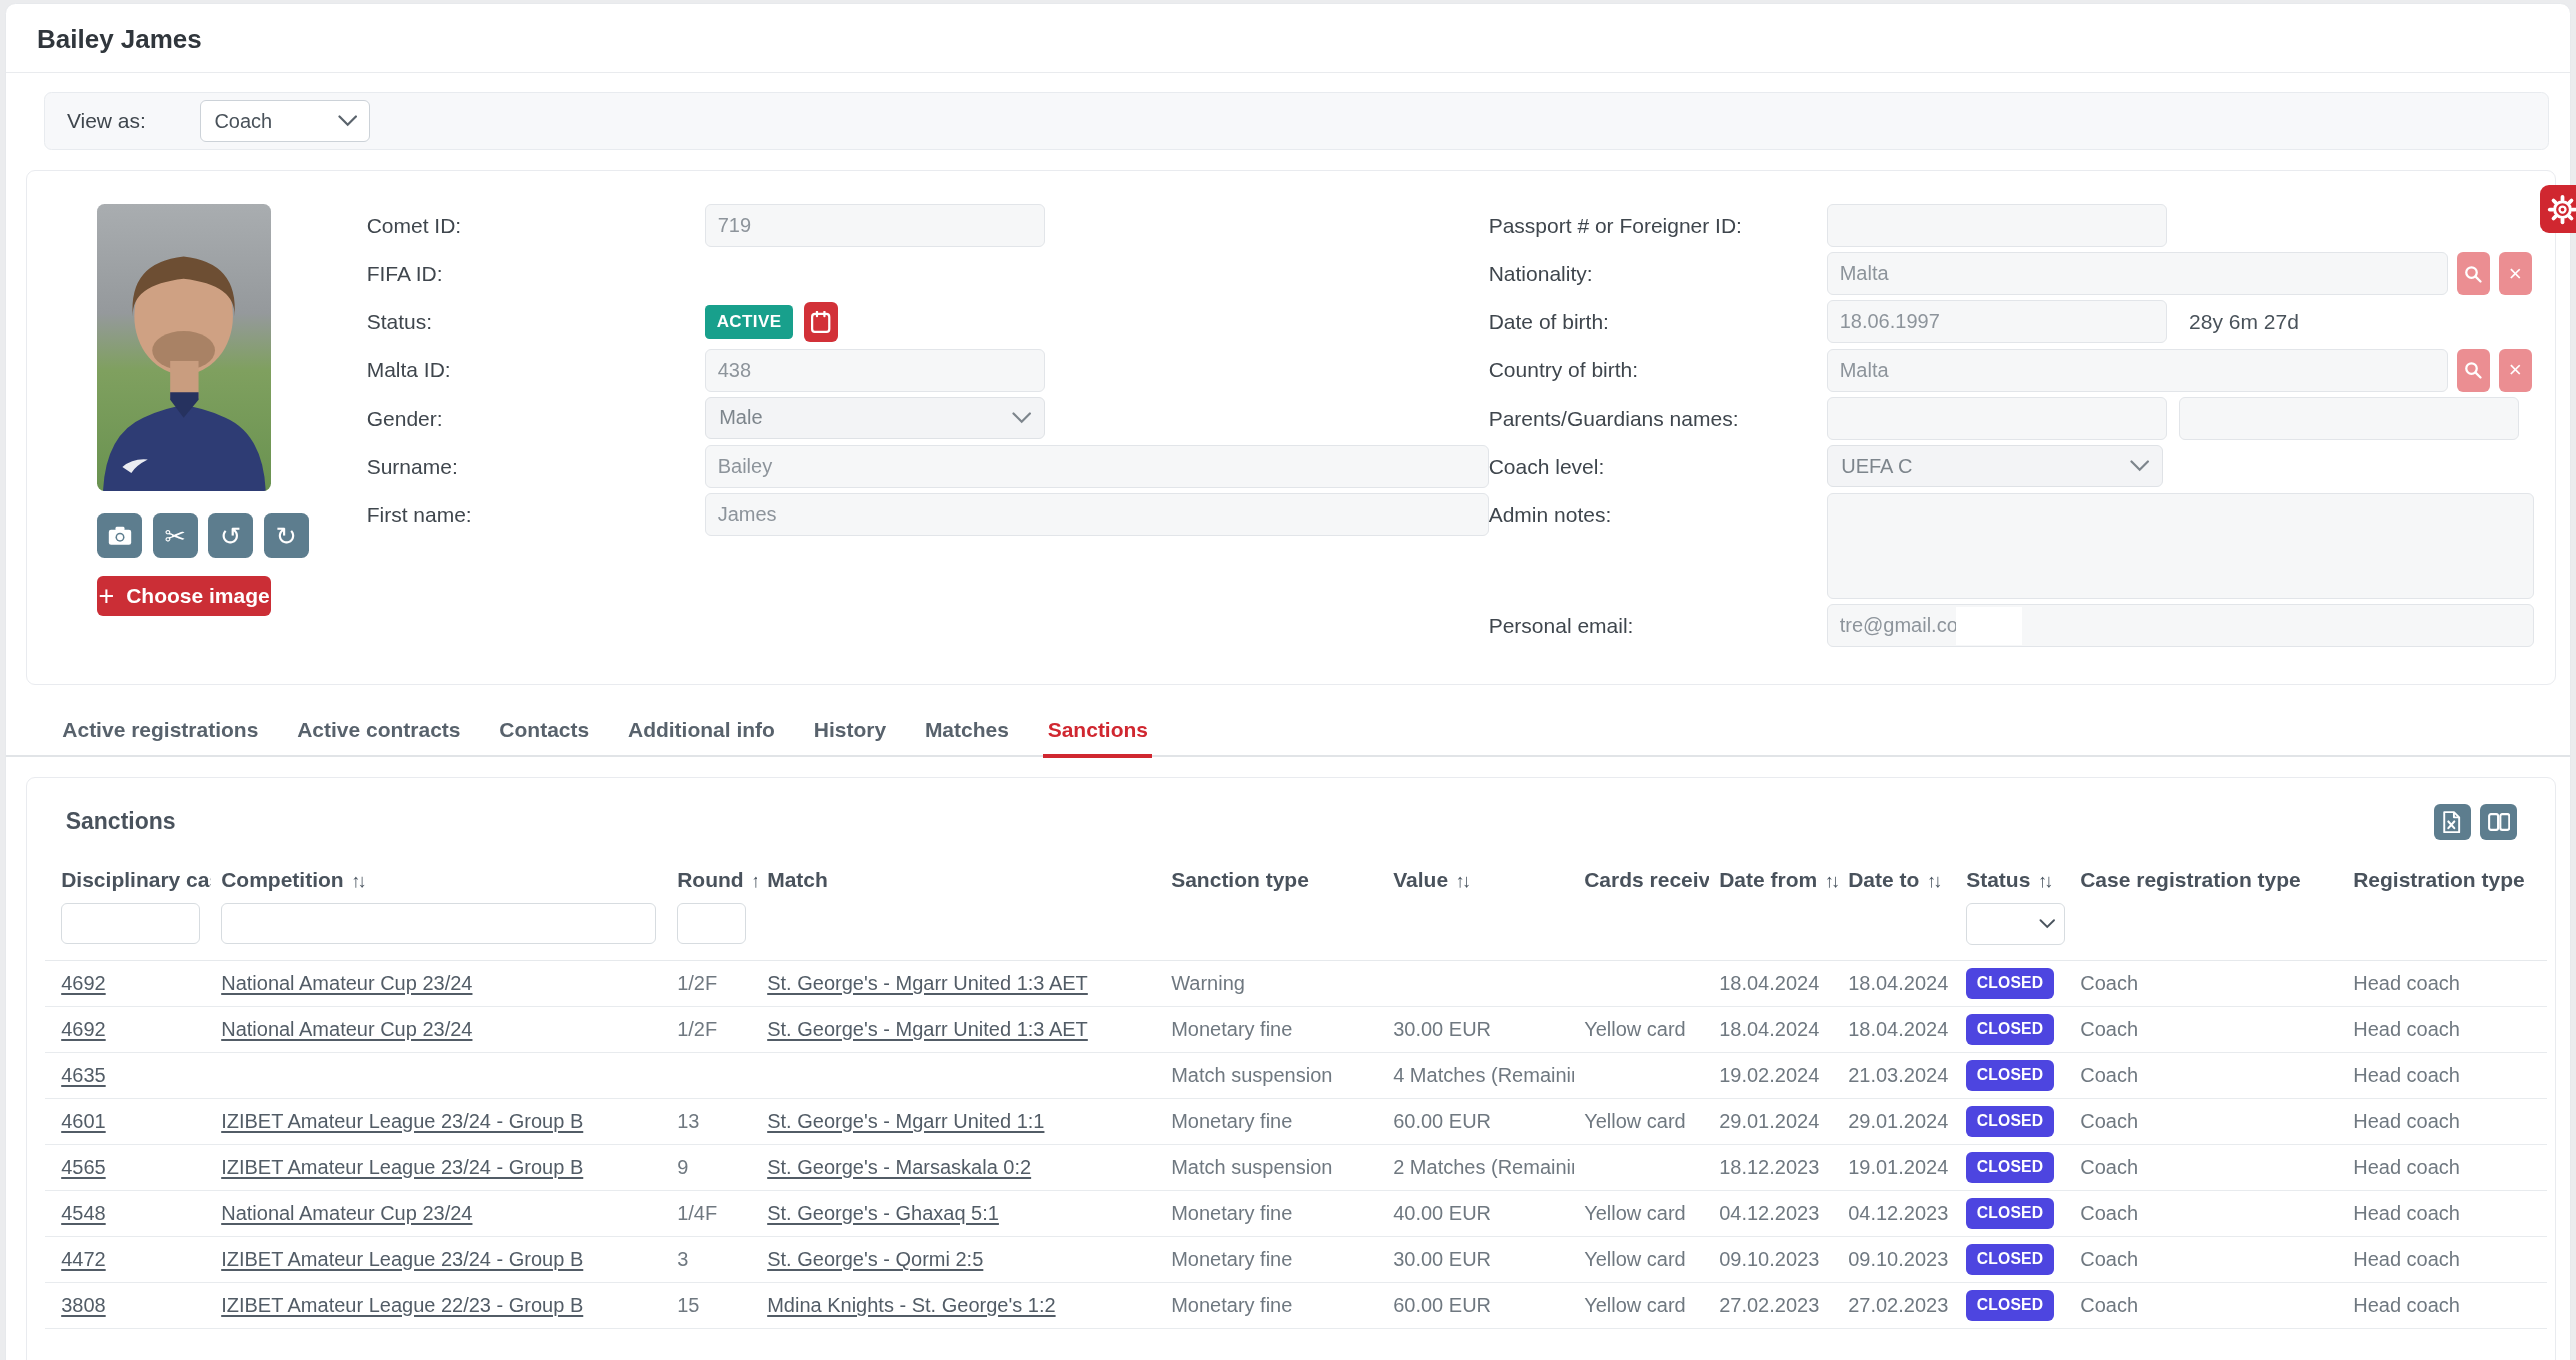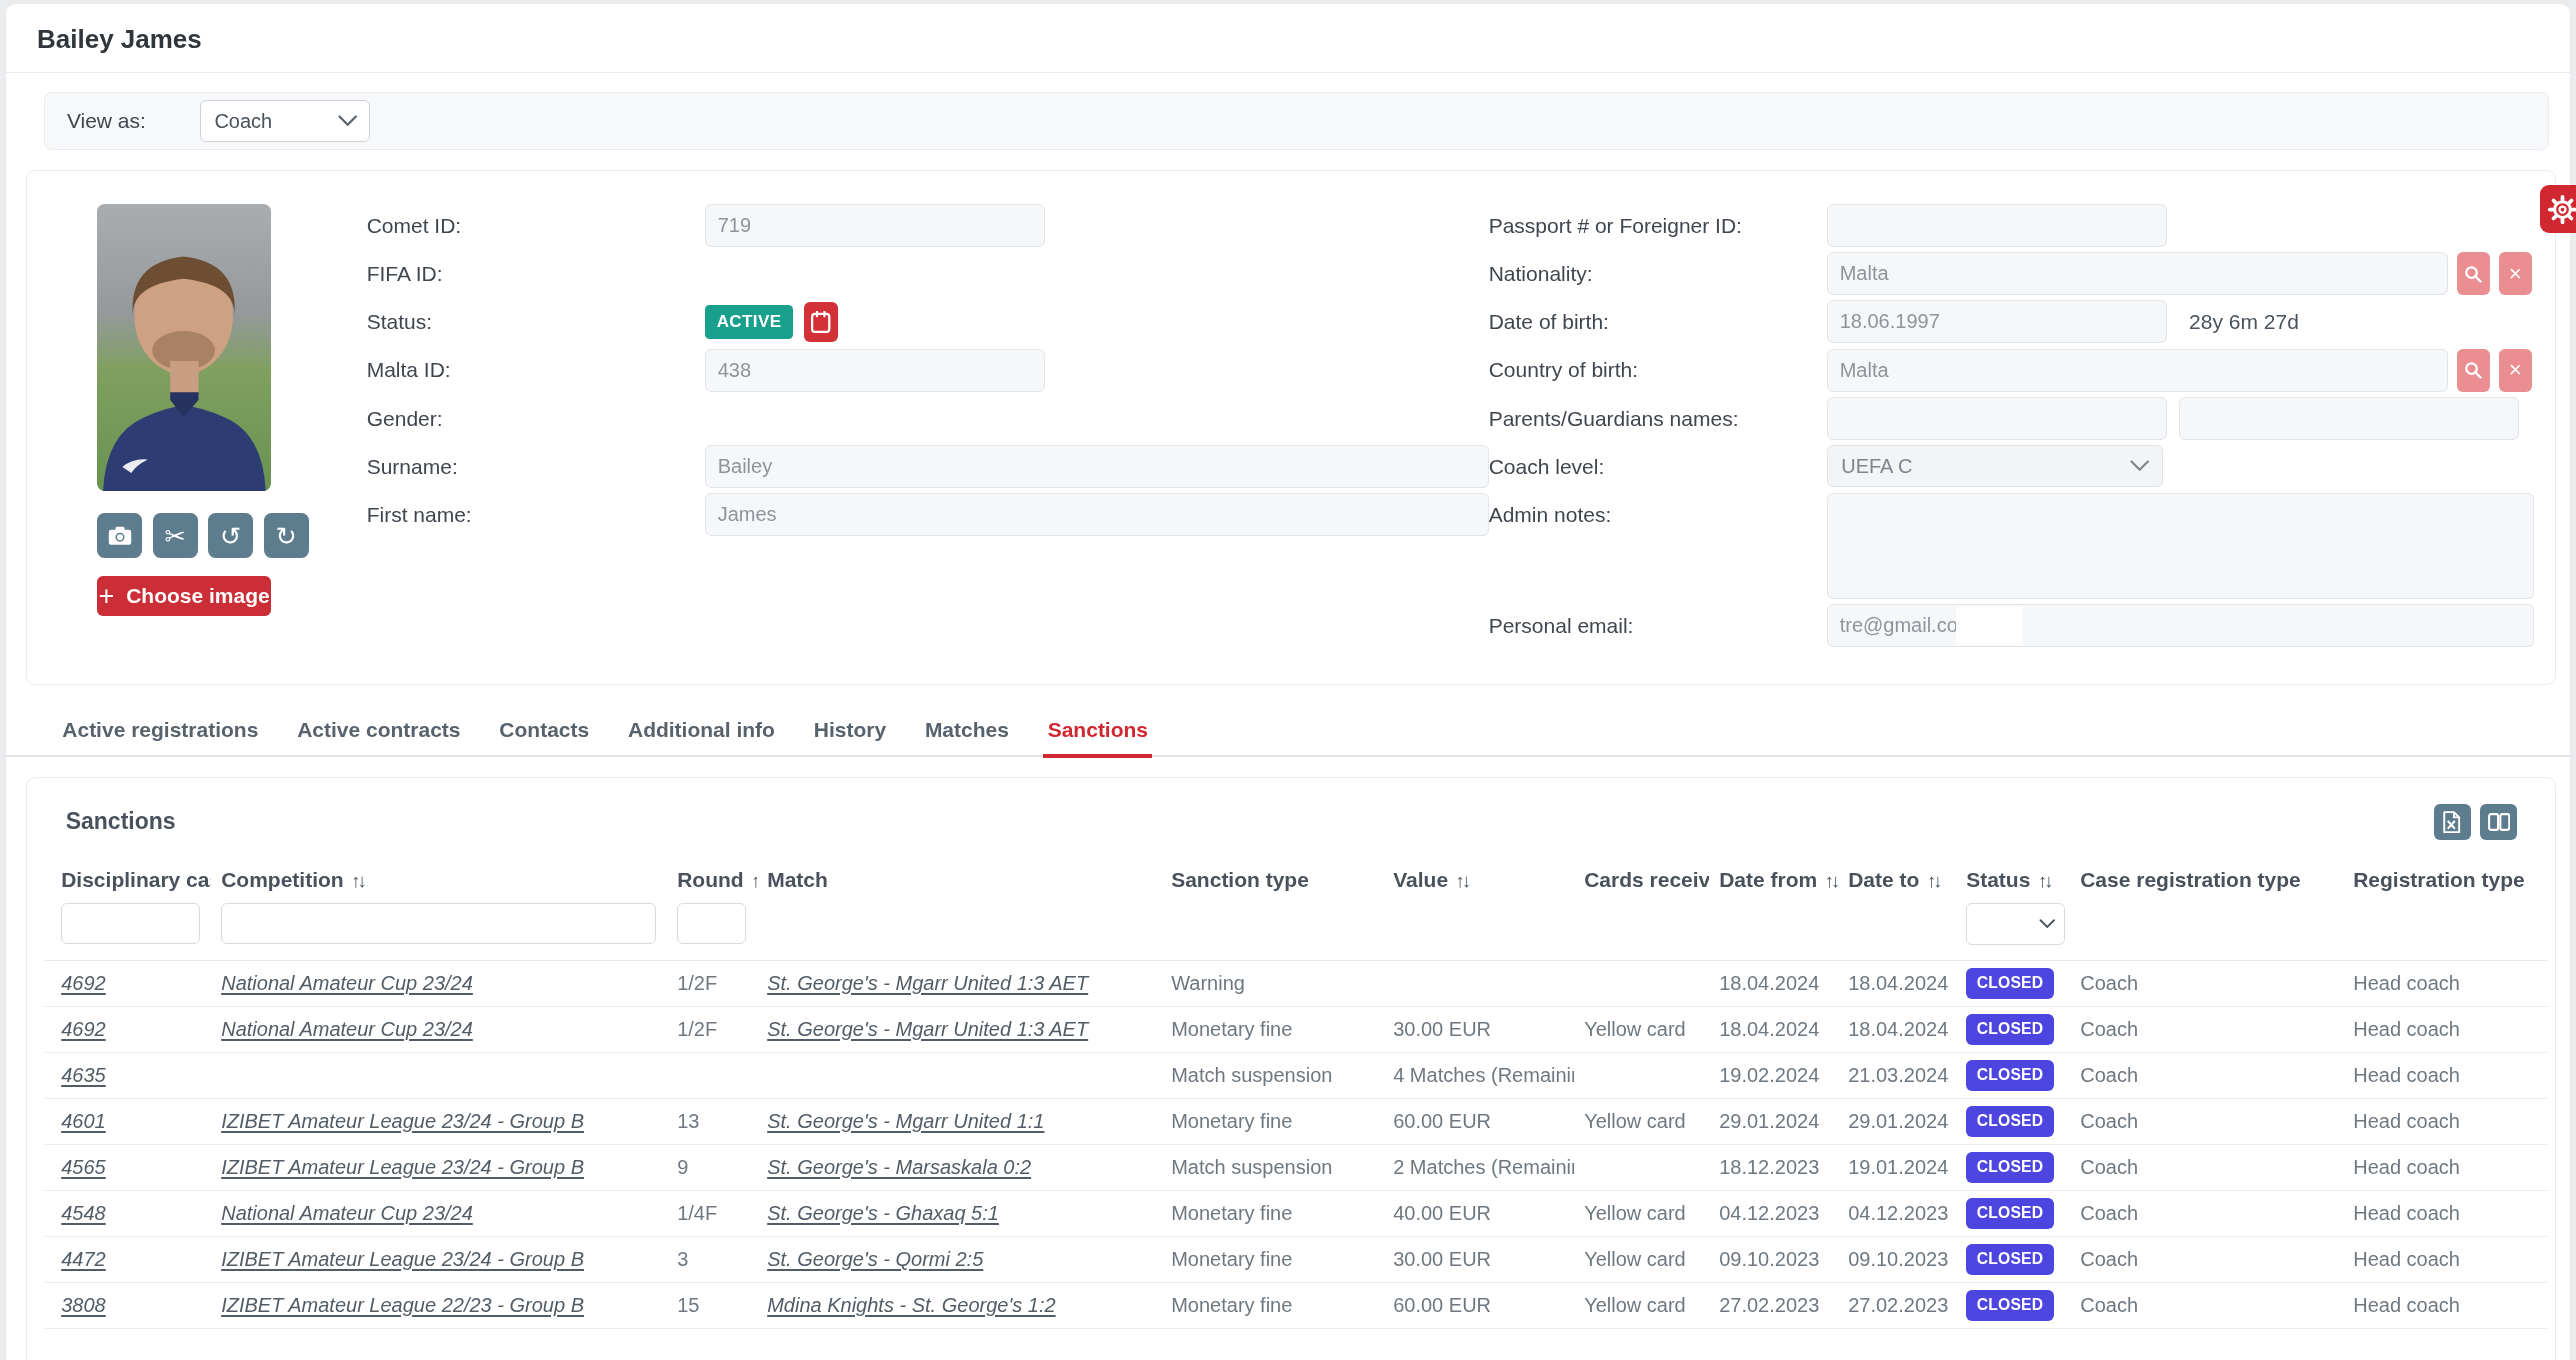--- a/index.html
+++ b/index.html
@@ -77,21 +77,21 @@
   .filter-cell:first-child { padding-left:16.5px; }
   tr.filters th { border-bottom:1.5px solid #e6e9ec; }
   .filter-input { width:100%; height:41px; border:0.7px solid #d7dce0; border-radius:6px; background:#fff;
     font-size:19.4px; color:#5a636c; padding:0 10.5px; font-family:"Liberation Sans", sans-serif; }
   .select-mini { position:relative; background:#fff; border:0.7px solid #d7dce0; border-radius:6px; height:42px;
     width:99px; display:flex; align-items:center; padding:0 30px 0 10.5px; font-size:19.4px; color:#5a636c; cursor:pointer; }
   .select-mini .chev { position:absolute; right:9px; top:50%; transform:translateY(-50%); }
   tbody td { font-size:20px; color:#6f7880; padding:0 10.5px; height:46px; border-bottom:0.7px solid #e8ebee;
     white-space:nowrap; overflow:hidden; }
   tbody td:first-child { padding-left:16.5px; }
-  a.cell-link { color:#525c66; text-decoration:underline; text-underline-offset:3px; cursor:pointer;font-style:italic; }
+  a.cell-link { color:#525c66; text-decoration:underline; text-underline-offset:3px; cursor:pointer; }
   .badge-closed { background:#4d45e0; color:#fff; font-size:15.7px; font-weight:700; padding:6.7px 10.5px;
     border-radius:6px; letter-spacing:0.2px; display:inline-block; }
   
   .gear-btn { position:absolute; right:-9px; top:185px; width:45px; height:48px; background:#d02730;
     border:none; border-radius:9px; display:flex; align-items:center; justify-content:center; cursor:pointer; z-index:5; }
   svg { display:block; }
 </style>
 </head>
 <body>
 
@@ -168,20 +168,26 @@
                   <line x1="18" y1="1" x2="18" y2="7" stroke="#fff" stroke-width="3" stroke-linecap="round"></line>
                 </svg>
             </button>
           </div>
           <div class="frow">
             <div class="flabel">Malta ID:</div>
             <input class="ro w-sm" readonly="" value="438" style="">
           </div>
           <div class="frow">
             <div class="flabel">Gender:</div>
+            <div class="select gray w-sm">
+              <span>Male</span>
+              <svg class="chev" width="19.4" height="12" viewBox="0 0 26 16">
+                  <polyline points="2,2 13,13 24,2" fill="none" stroke="#7d858c" stroke-width="3" stroke-linecap="round"></polyline>
+                </svg>
+            </div>
           </div>
           <div class="frow">
             <div class="flabel">Surname:</div>
             <input class="ro w-lg" readonly="" value="Bailey" style="">
           </div>
           <div class="frow">
             <div class="flabel">First name:</div>
             <input class="ro w-lg" readonly="" value="James" style="">
           </div>
         </div>

